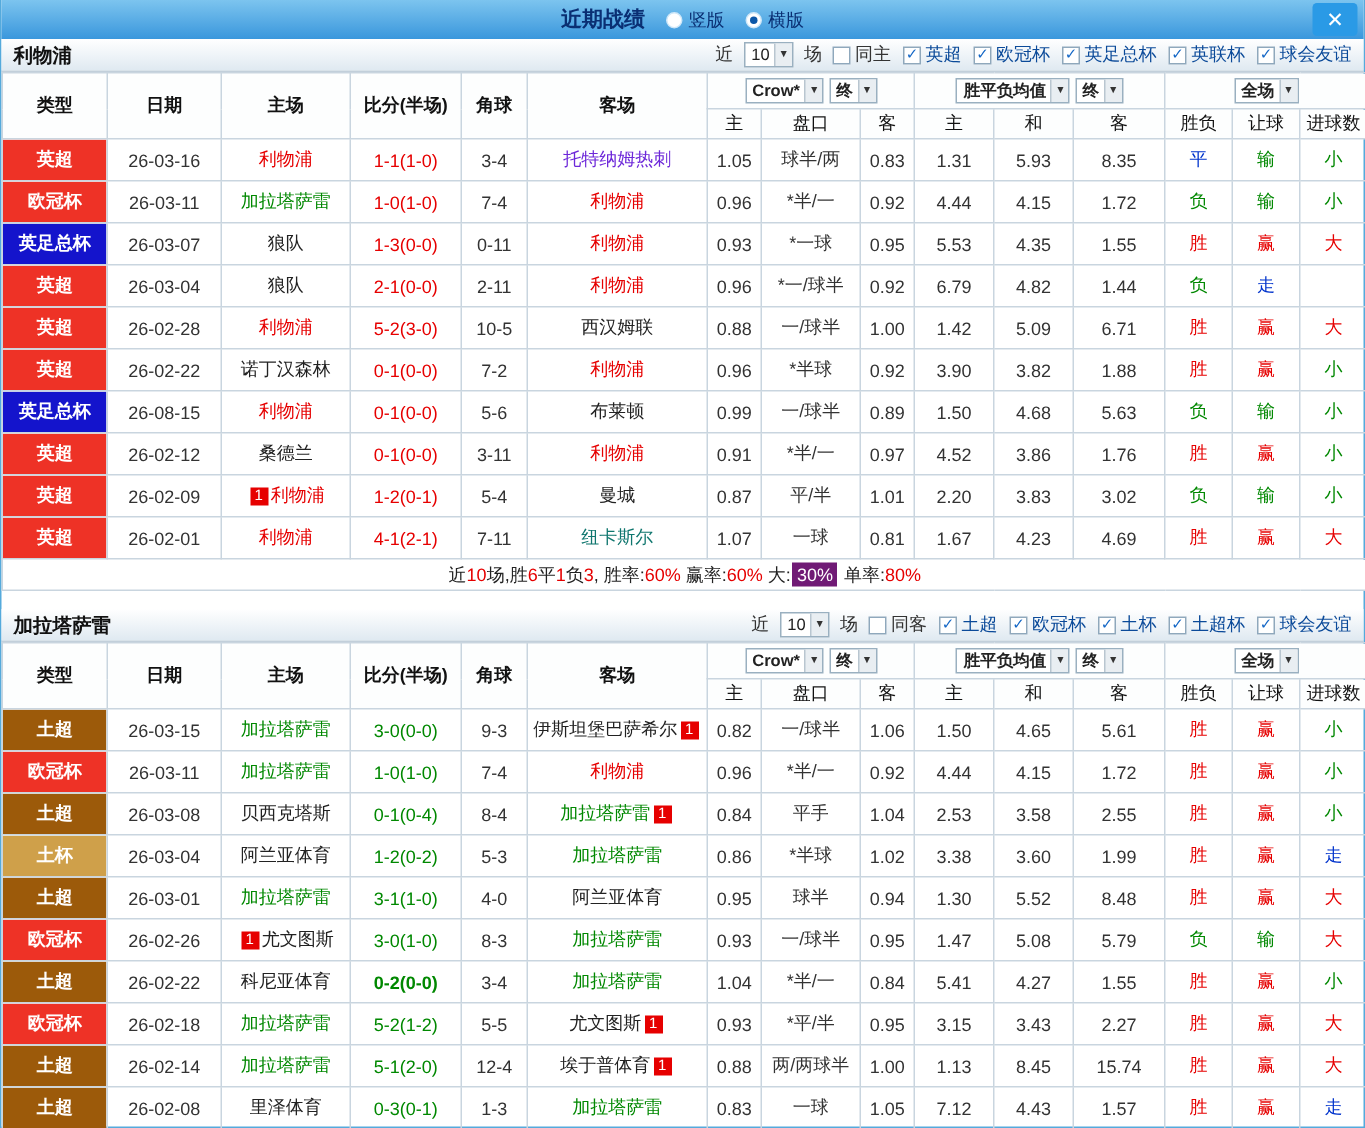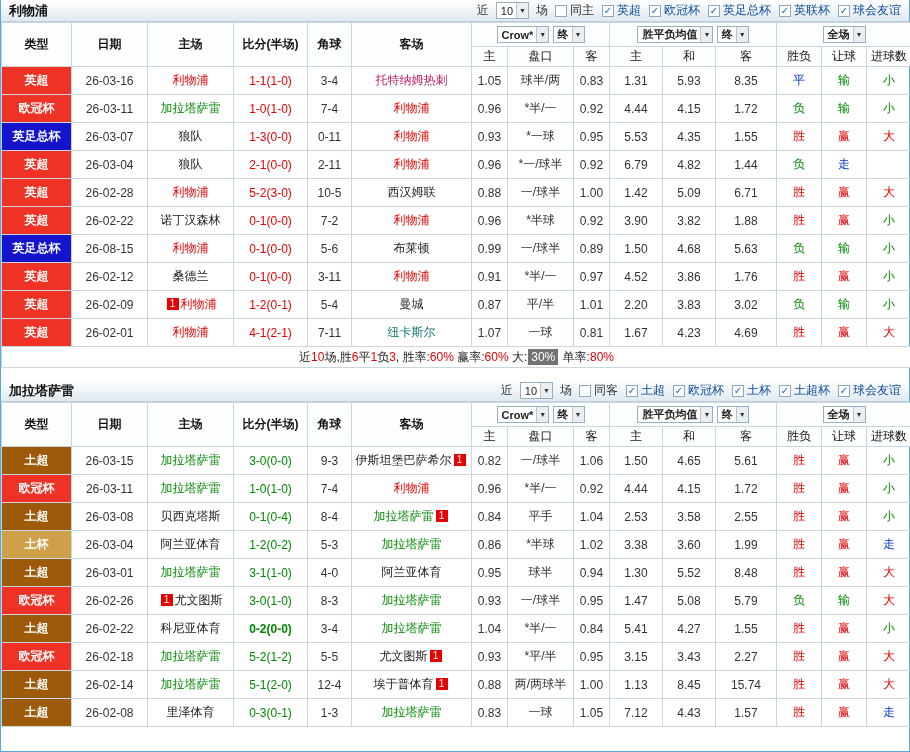--- a/index.html
+++ b/index.html
@@ -40,28 +40,42 @@
   thead th{font-size:12px;color:#111;background:#fdfefe}
   tr.h1 th{height:24px;font-weight:bold}
   tr.h2 th{height:20px;font-weight:normal}
   tbody td{height:27px;font-size:12px}
   td.league-cell{padding:0}
   .league{display:block;height:27px;line-height:27px;color:#fff;font-weight:bold;font-size:12px}
   .rk{display:inline-block;min-width:12px;height:12px;line-height:12px;padding:0 1px;background:#e60000;
       color:#fff;font-size:10px;margin:0 2px;vertical-align:1px;text-align:center}
   tfoot td{height:21px;font-size:12px;color:#222;background:#fff}
   .sum-red{color:#e60000}
-  .green-badge{background:#737373;color:#fff;padding:1px 3px;margin:0 1px}
+  .green-badge{background:#701a75;color:#fff;padding:1px 3px;margin:0 1px}
   .gap{height:12px}
 </style>
 </head>
 <body>
 
 <div class="popup">
 
+  <div class="topbar">
+    <span class="topbar-title">近期战绩</span>
+    <span class="radio-group">
+        <span class="radio-opt">
+          <span class="radio"></span>
+          <span>竖版</span>
+        </span>
+        <span class="radio-opt">
+          <span class="radio sel"></span>
+          <span>横版</span>
+        </span>
+      </span>
+    <div class="close-btn">✕</div>
+  </div>
 
   <div class="section-bar">
     <span class="team-title">利物浦</span>
     <div class="filters">
       <span>近</span>
       <span class="select-box">
           <span>10</span>
           <span class="arr">▼</span>
         </span>
       <span>场</span>
@@ -161,21 +175,21 @@
     </thead>
     <tbody>
         <tr>
           <td class="league-cell">
             <div class="league" style="background: rgb(238, 50, 38);">英超</div>
           </td>
           <td>26-03-16</td>
           <td><span class="team"><span style="color: rgb(230, 0, 0);">利物浦</span></span></td>
           <td style="color: rgb(230, 0, 0);">1-1(1-0)</td>
           <td>3-4</td>
-          <td><span class="team"><span style="color: #be185d;">托特纳姆热刺</span></span></td>
+          <td><span class="team"><span style="color: #6d28d9;">托特纳姆热刺</span></span></td>
           <td>1.05</td>
           <td>球半/两</td>
           <td>0.83</td>
           <td>1.31</td>
           <td>5.93</td>
           <td>8.35</td>
           <td style="color: rgb(0, 51, 204);">平</td>
           <td style="color: rgb(0, 136, 0);">输</td>
           <td style="color: rgb(0, 136, 0);">小</td>
         </tr>

